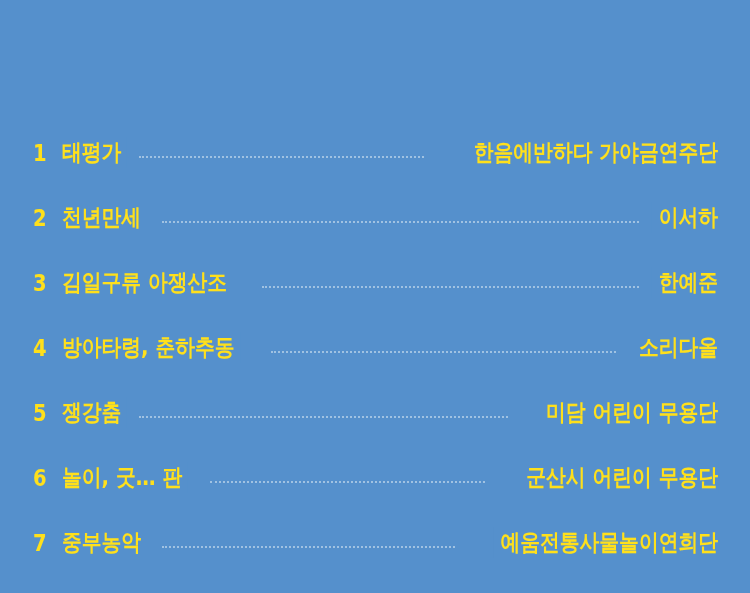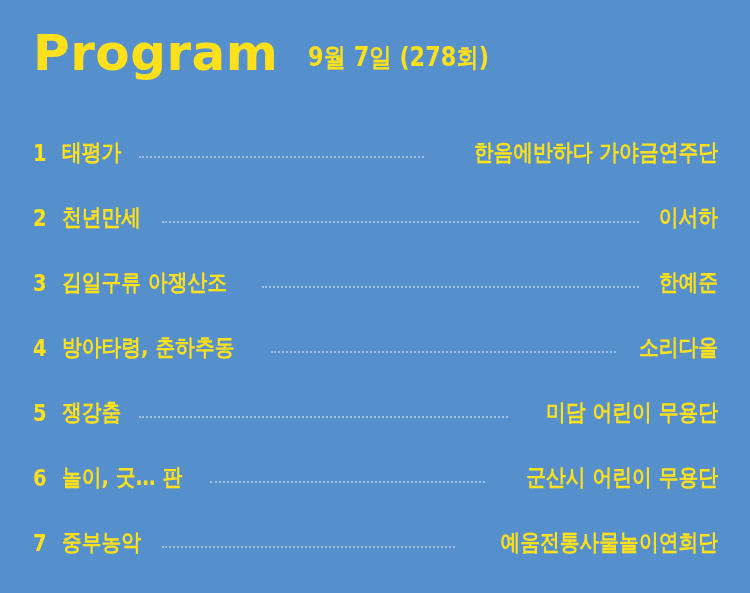--- a/index.html
+++ b/index.html
@@ -119,24 +119,20 @@
     z-index: 2;
     padding-left: 8px;
     background: #5590cc;
   }
 </style>
 </head>
 <body>
 
 <div class="poster">
 
-  <div class="header">
-    <div class="title">Program</div>
-    <div class="subtitle">9월 7일 (278회)</div>
-  </div>
 
   <div class="program-list">
 
     <div class="program-row">
       <div class="row-index">1</div>
       <div class="row-piece">태평가</div>
       <div class="leader"></div>
       <div class="row-performer">한음에반하다 가야금연주단</div>
     </div>
 

